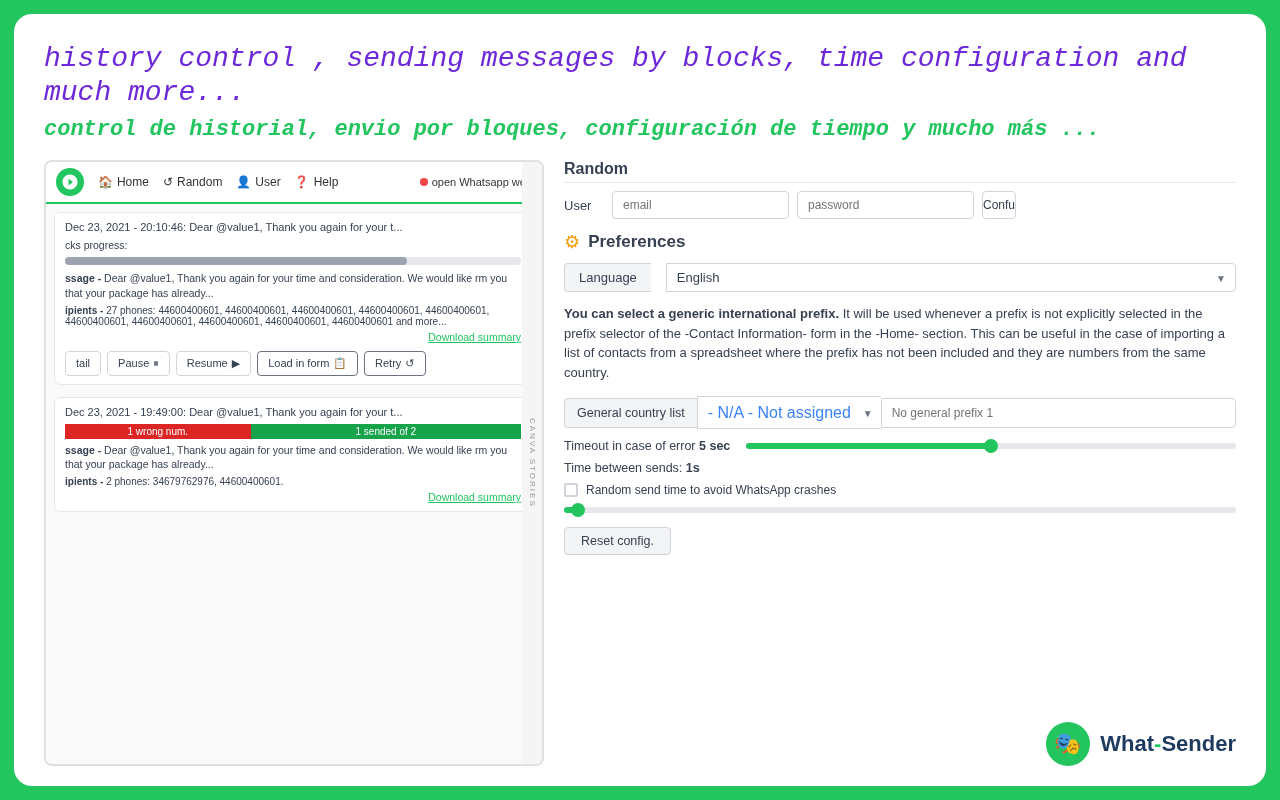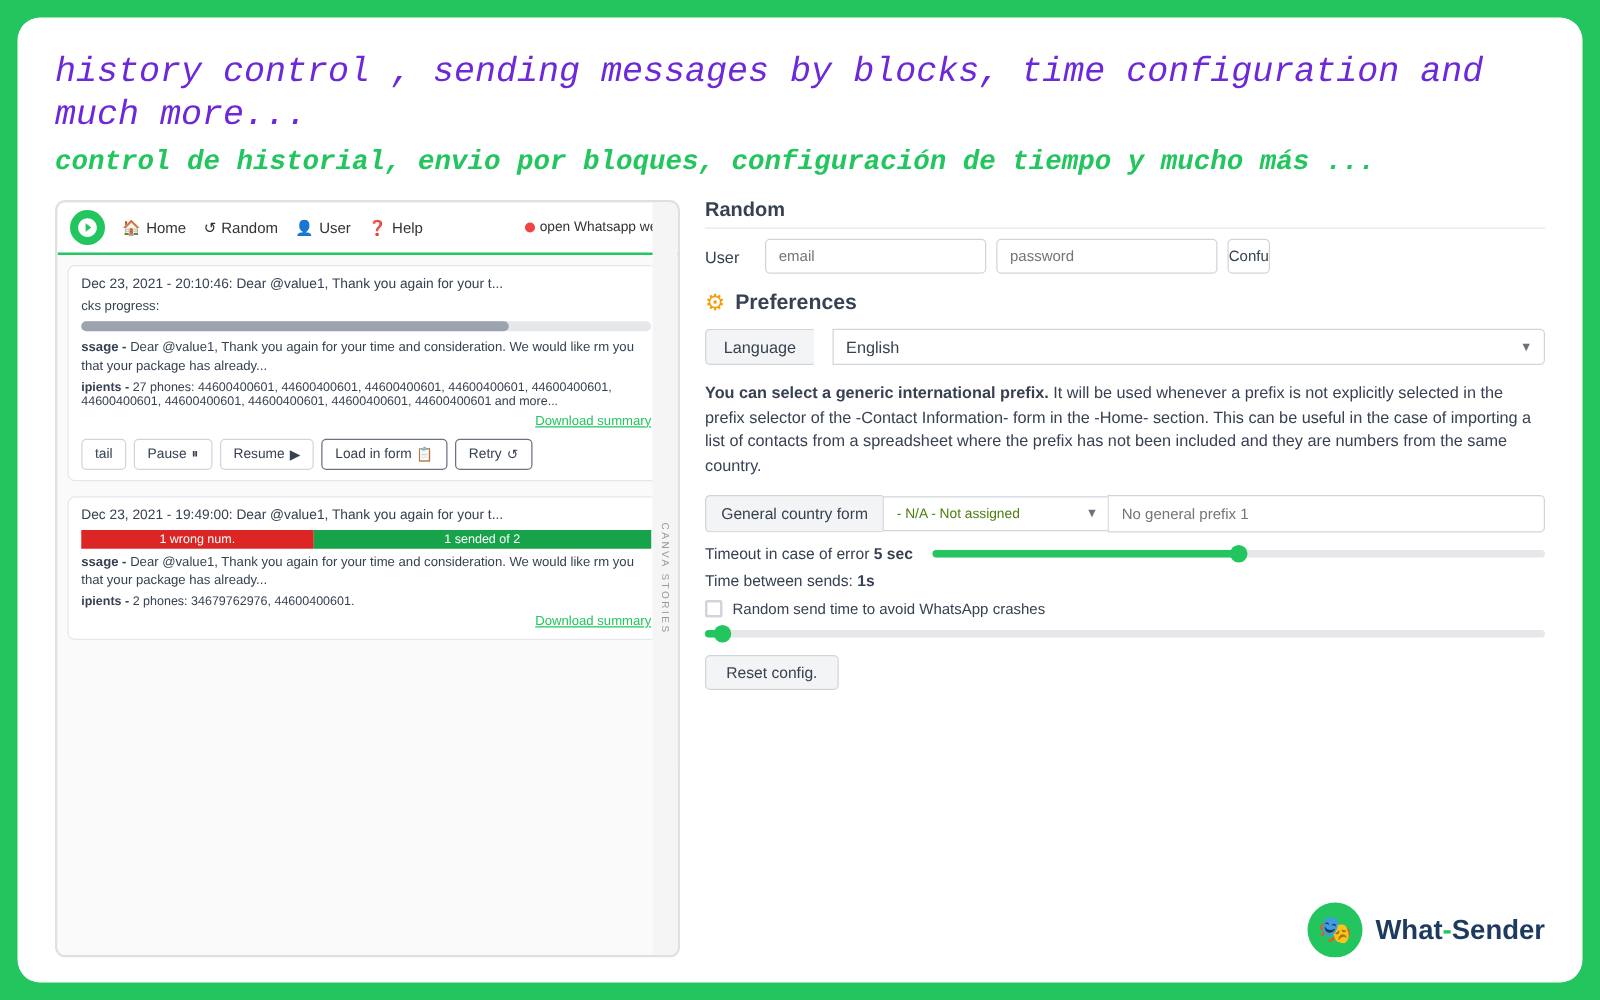--- a/index.html
+++ b/index.html
@@ -374,23 +374,23 @@
       transform: translateY(-50%);
       font-size: 10px;
       color: #6b7280;
       pointer-events: none;
     }
     .country-code-select-wrap select {
       padding: 7px 28px 7px 10px;
       border: 1px solid #d1d5db;
       border-right: none;
       border-radius: 0;
-      font-size: 11px;
-      background: #fff;
-      color: #4d7c0f;
+      font-size: 16px;
+      background: #fff;
+      color: #3b82f6;
       appearance: none;
       cursor: pointer;
       min-width: 180px;
     }
     .no-prefix-input {
       padding: 7px 10px;
       border: 1px solid #d1d5db;
       border-radius: 0 4px 4px 0;
       font-size: 12px;
       color: #9ca3af;
@@ -655,21 +655,21 @@
             </select>
           </div>
         </div>
 
         <div class="prefix-info">
           <strong>You can select a generic international prefix.</strong>
           <span> It will be used whenever a prefix is not explicitly selected in the prefix selector of the -Contact Information- form in the -Home- section. This can be useful in the case of importing a list of contacts from a spreadsheet where the prefix has not been included and they are numbers from the same country.</span>
         </div>
 
         <div class="country-code-row">
-          <div class="country-code-label">General country form</div>
+          <div class="country-code-label">General country list</div>
           <div class="country-code-select-wrap">
             <select>
               <option>- N/A - Not assigned</option>
             </select>
           </div>
           <input class="no-prefix-input" type="text" placeholder="No general prefix 1" style="">
         </div>
 
         <div class="timeout-row">
           <span class="timeout-label">

